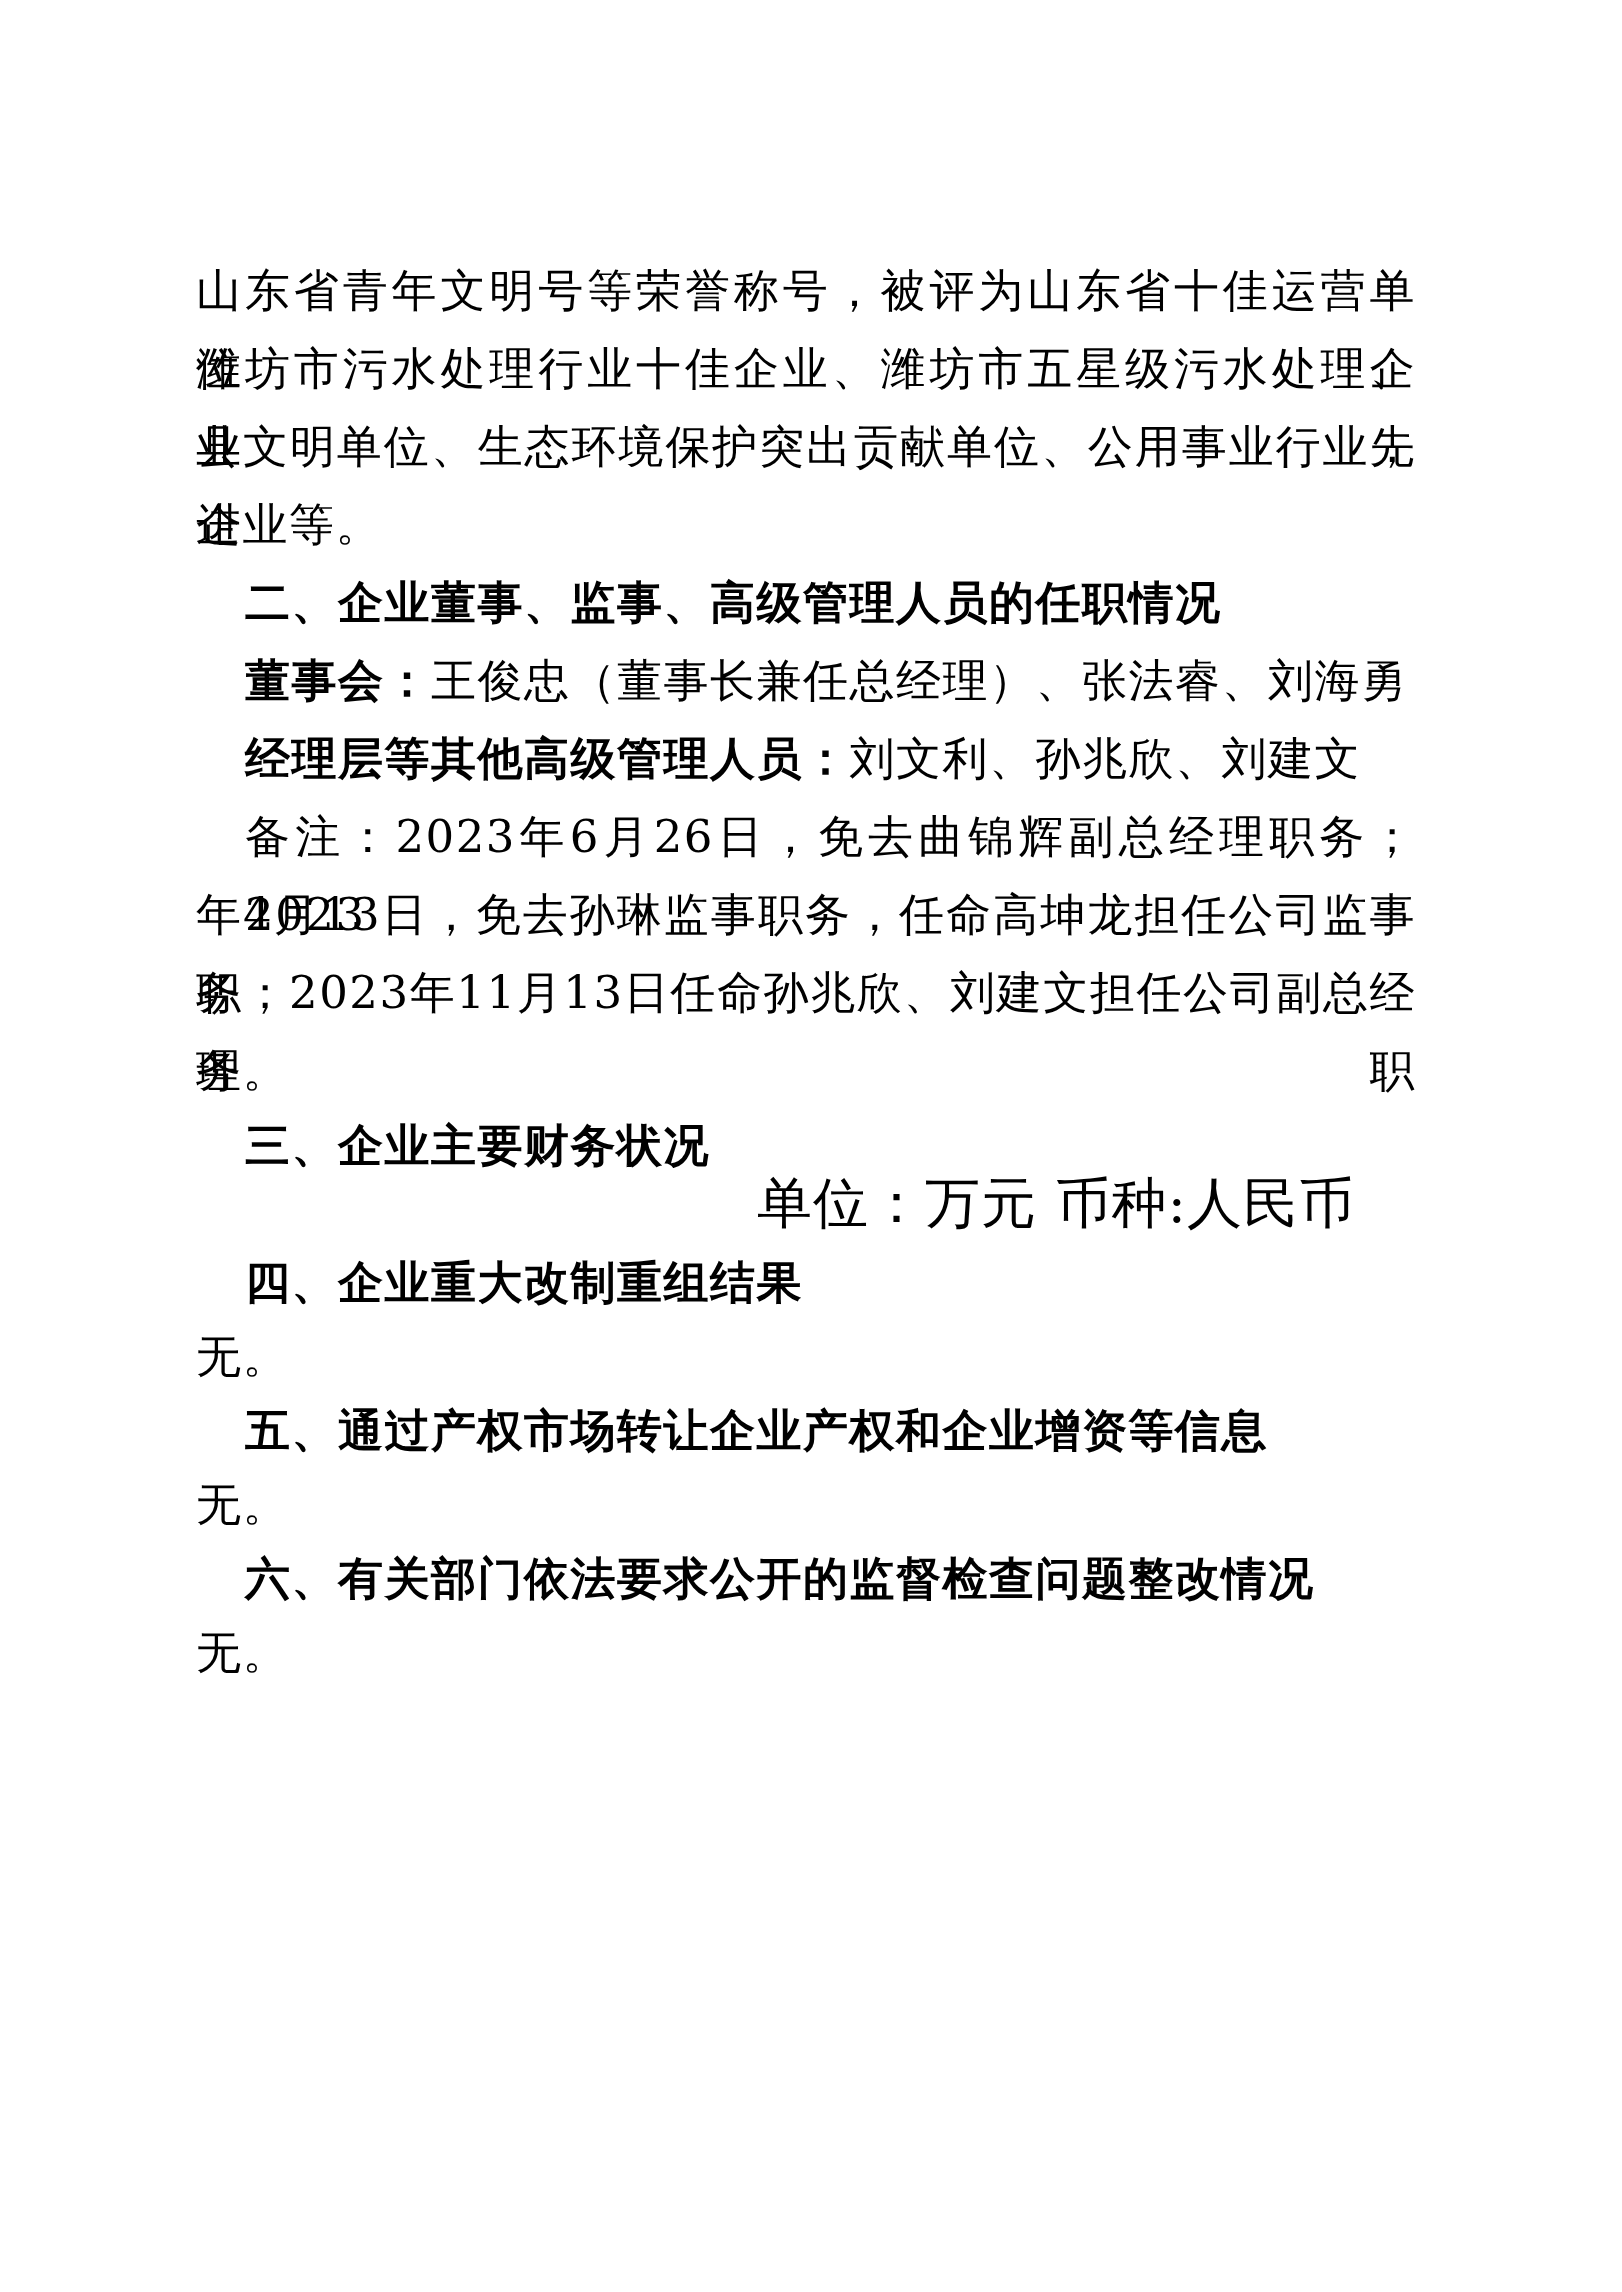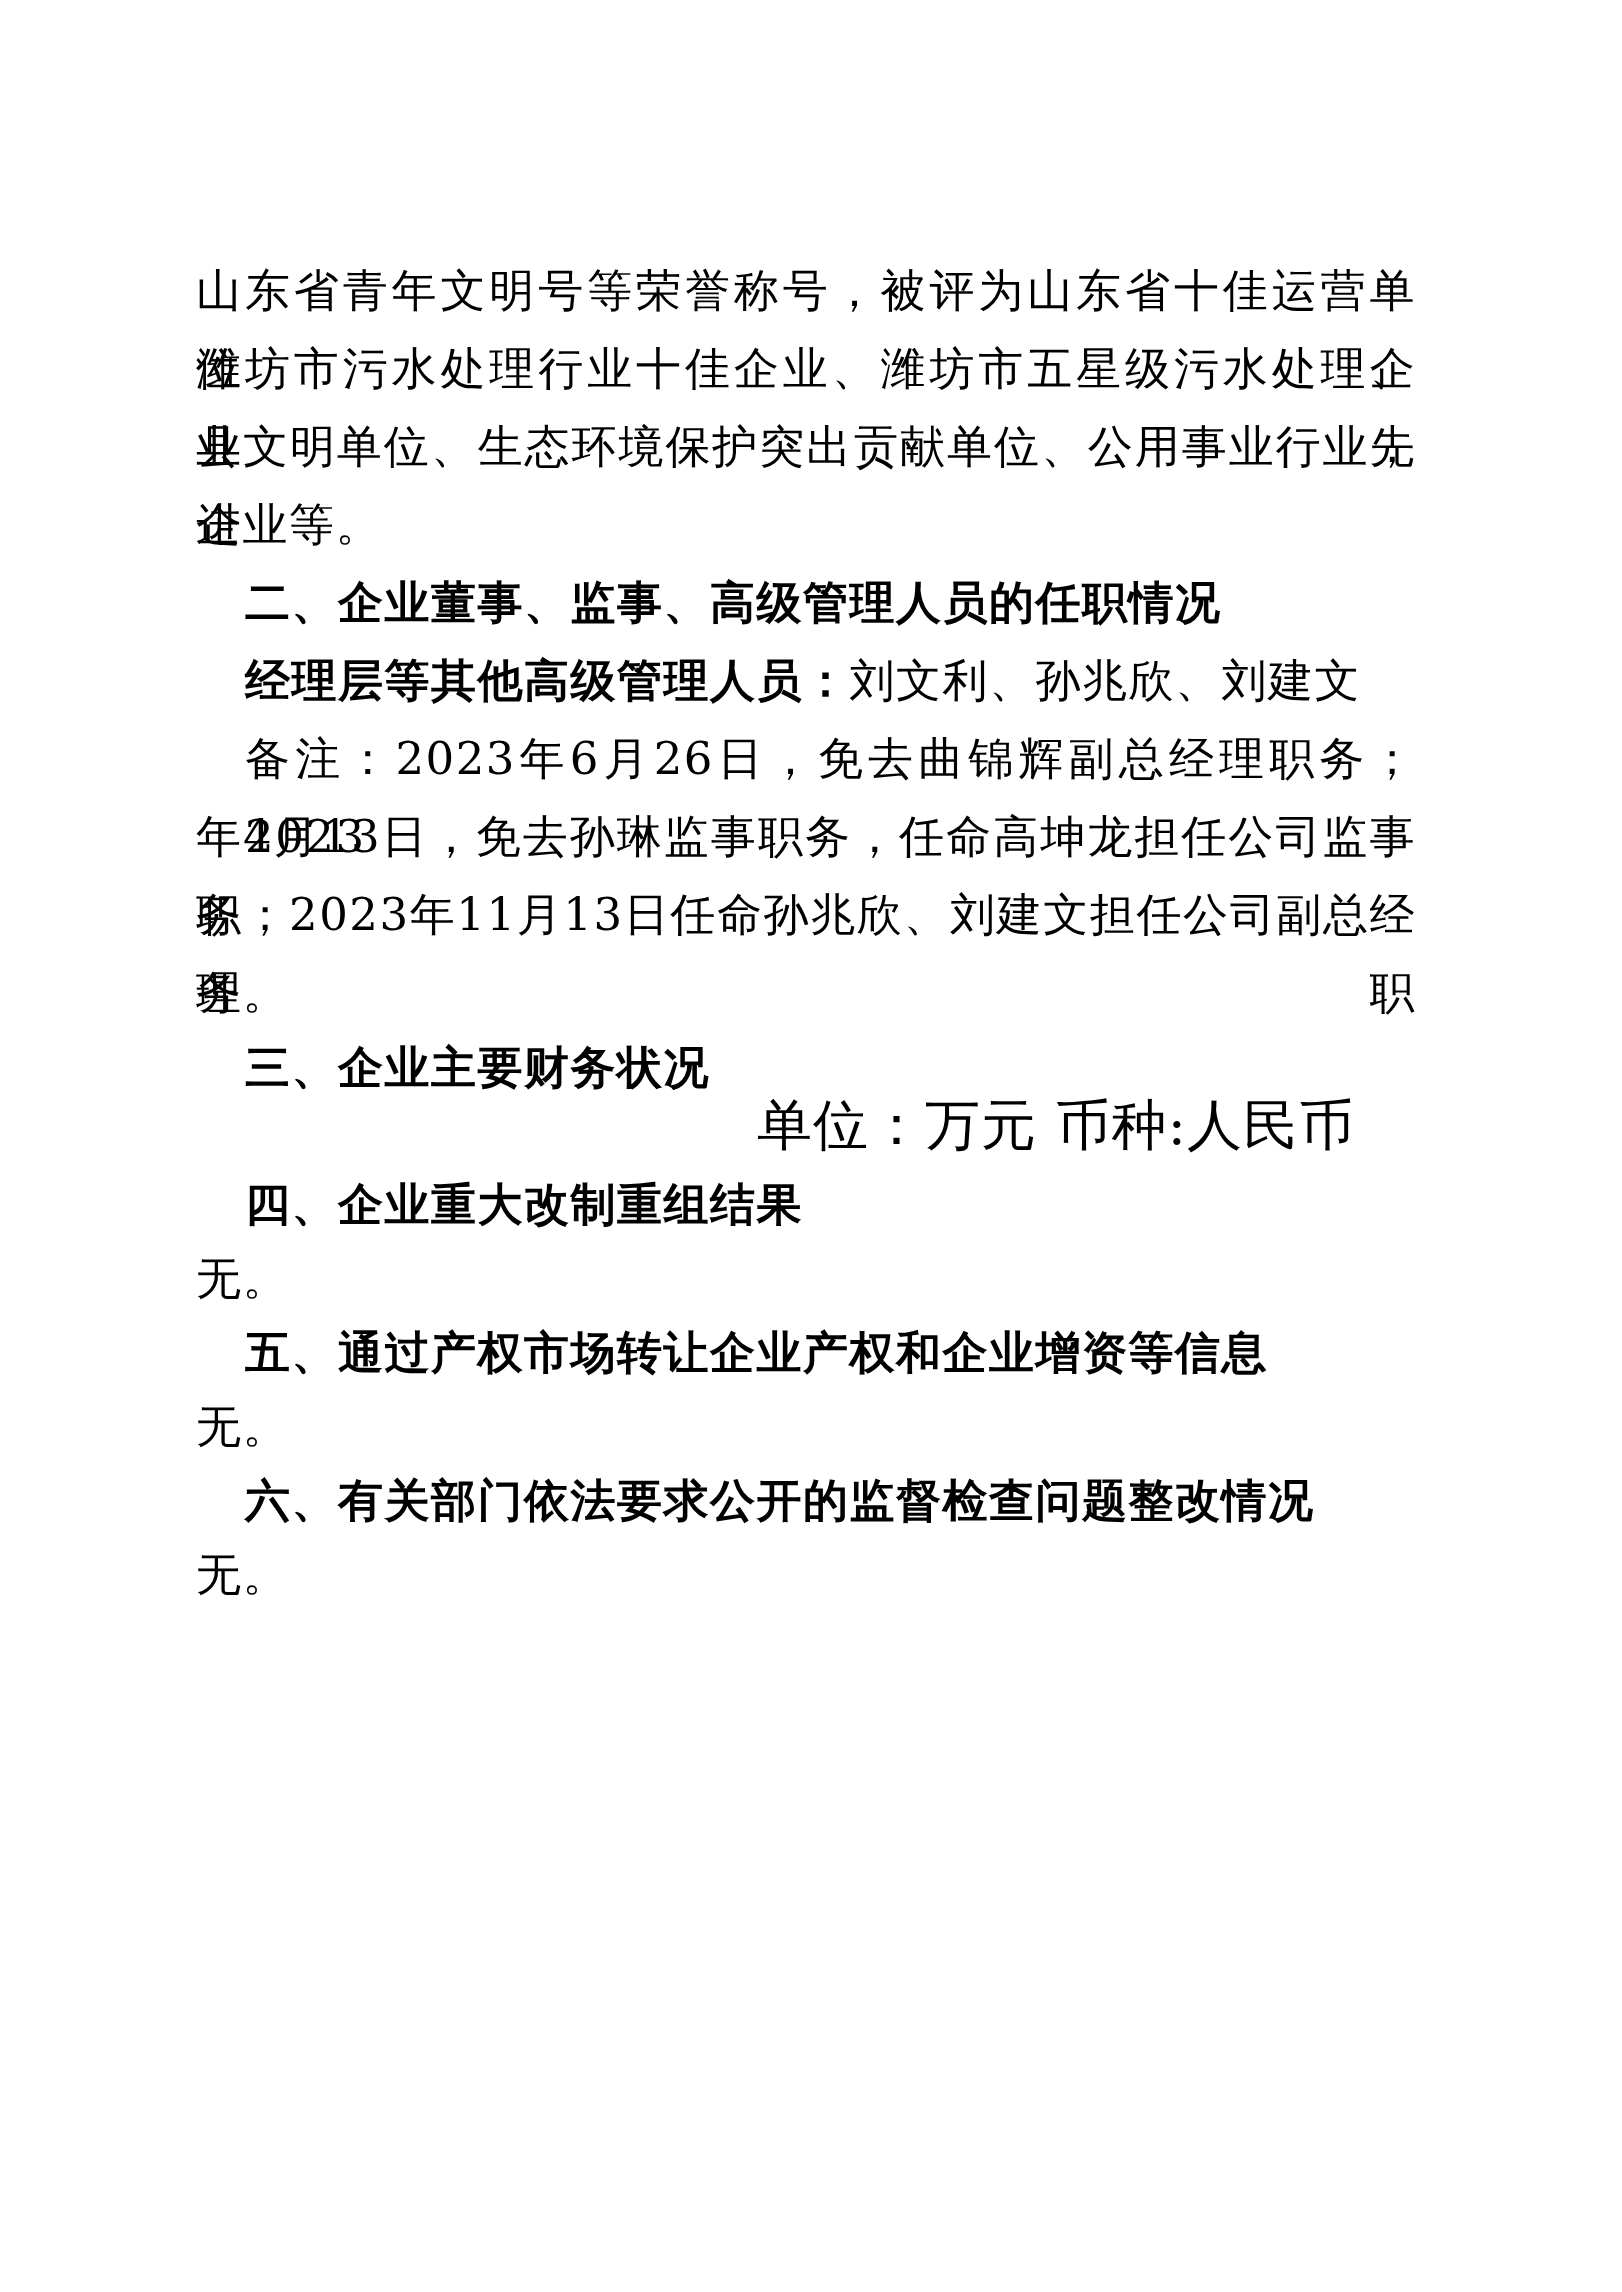--- a/index.html
+++ b/index.html
@@ -65,20 +65,21 @@
 <div class="page">
   <div class="content">
 
     <div class="line justify">山东省青年文明号等荣誉称号，被评为山东省十佳运营单位、</div>
     <div class="line justify">潍坊市污水处理行业十佳企业、潍坊市五星级污水处理企业，</div>
     <div class="line justify">县文明单位、生态环境保护突出贡献单位、公用事业行业先进</div>
     <div class="line">企业等。</div>
 
     <div class="line indent bold">二、企业董事、监事、高级管理人员的任职情况</div>
 
+    <div class="line indent"><span class="bold">董事会：</span><span>王俊忠（董事长兼任总经理）、张法睿、刘海勇</span></div>
 
 
     <div class="line indent"><span class="bold">经理层等其他高级管理人员：</span><span>刘文利、孙兆欣、刘建文</span></div>
 
     <div class="line indent justify">备注：2023年6月26日，免去曲锦辉副总经理职务；2023</div>
     <div class="line justify">年4月13日，免去孙琳监事职务，任命高坤龙担任公司监事职</div>
     <div class="line justify">务；2023年11月13日任命孙兆欣、刘建文担任公司副总经理职</div>
     <div class="line">务。</div>
 
     <div class="line indent bold sec3-heading">三、企业主要财务状况</div>

